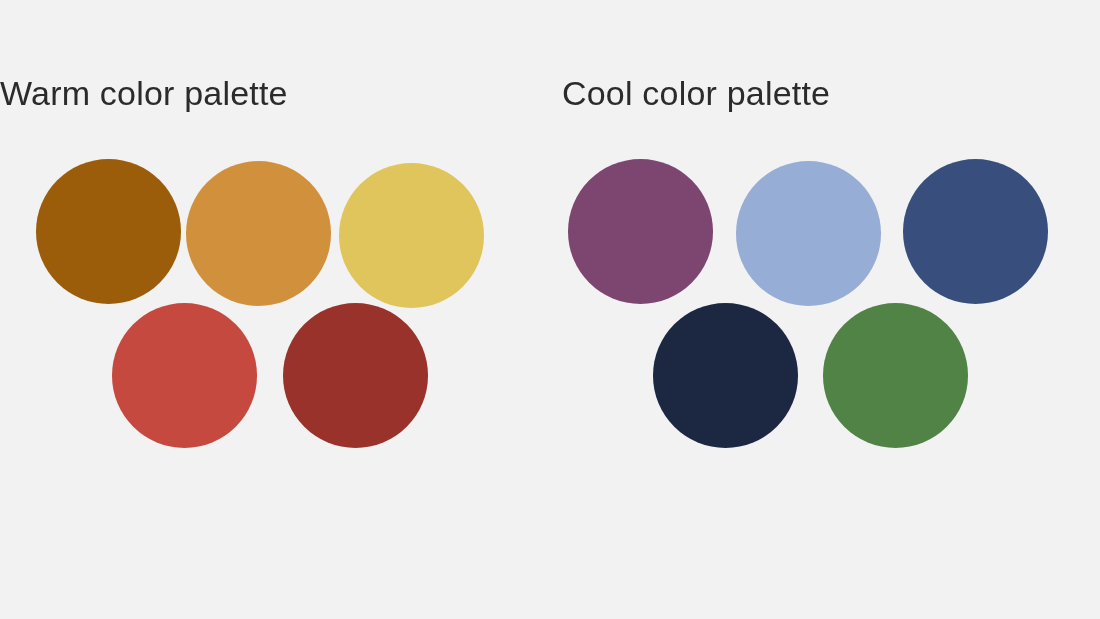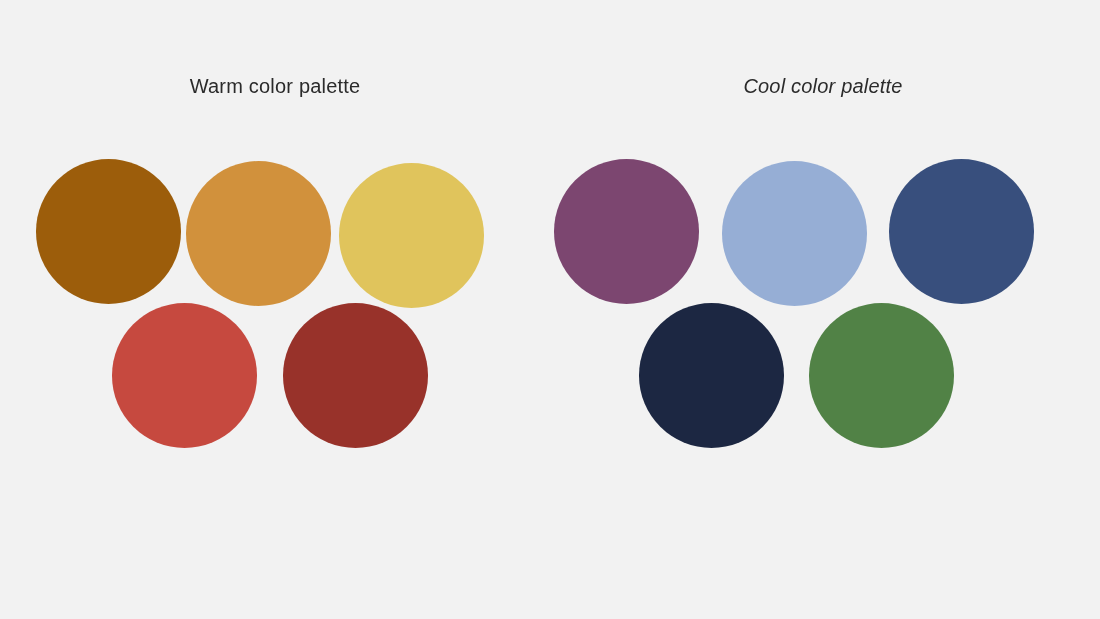--- a/index.html
+++ b/index.html
@@ -23,29 +23,28 @@
     background: #f2f2f2;
   }
 
   .palette-group {
     position: absolute;
     top: 0;
     height: 619px;
   }
 
   .palette-group.warm  { left: 0px;   width: 550px; }
-  .palette-group.cool  { left: 532px; width: 550px; font-style: italic; }
+  .palette-group.cool  { left: 546px; width: 550px; }
 
   .palette-title {
     position: absolute;
     top: 76px;
     width: 100%;
-    text-align: center;
     font-family: "Liberation Sans", sans-serif;
-    font-size: 20px;
+    font-size: 34px;
     font-weight: 300;
     letter-spacing: 0.2px;
     color: #2b2b2b;
     white-space: nowrap;
     line-height: 1;
   }
   .palette-group.warm .palette-title { padding-right: 28px; }
   .palette-group.cool .palette-title { padding-left: 16px; }
 
   .swatch {

